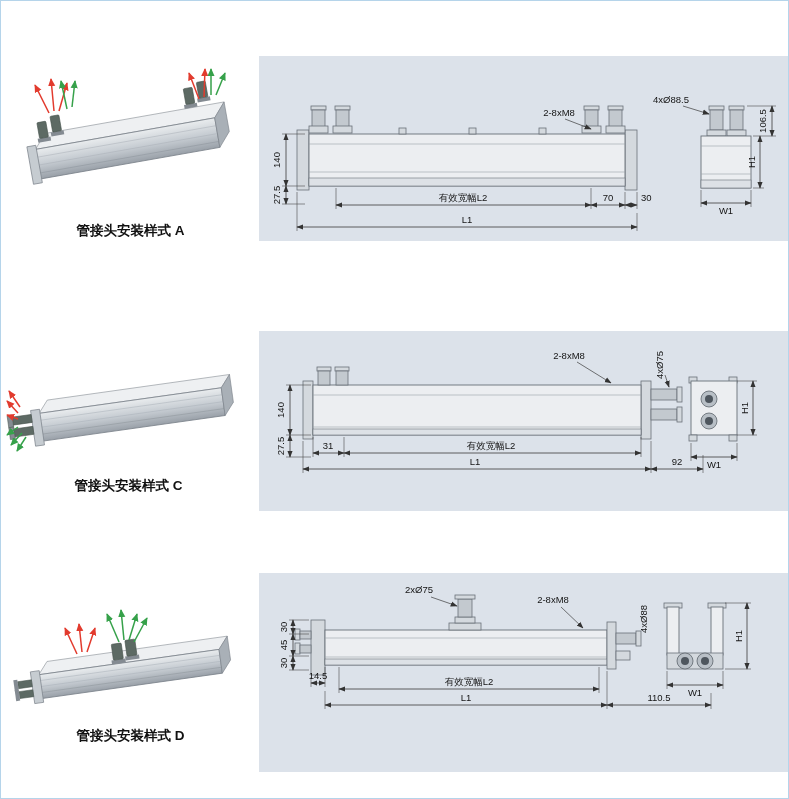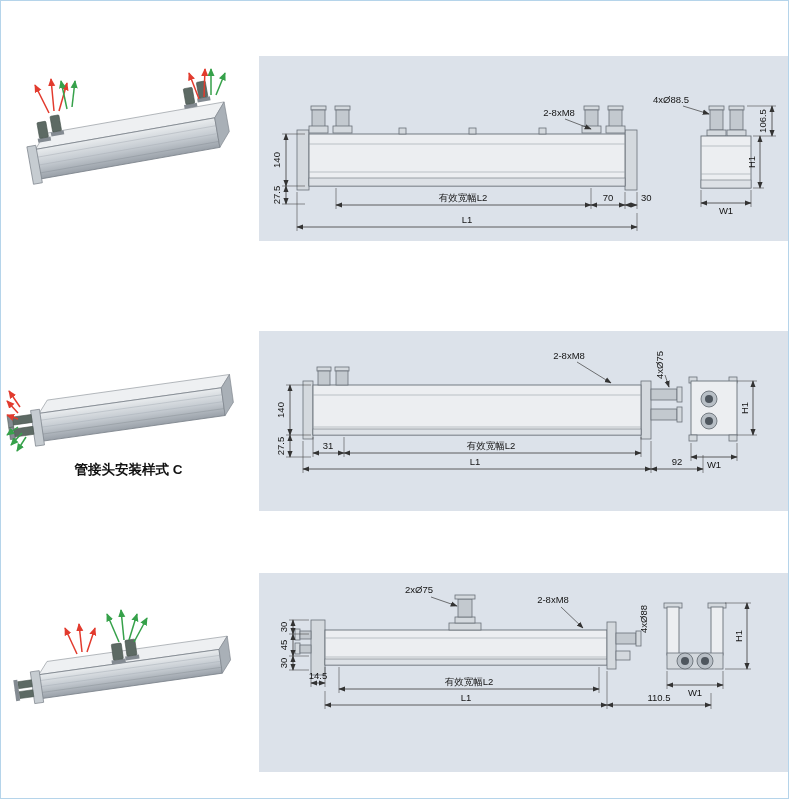--- a/index.html
+++ b/index.html
@@ -73,20 +73,21 @@
         <path d="M191,32 L192,4" marker-end="url(#mr3a)"></path>
       </g>
       <g class="arr g">
         <path d="M54,44 L48,16" marker-end="url(#mg3a)"></path>
         <path d="M59,42 L62,16" marker-end="url(#mg3a)"></path>
         <path d="M198,30 L198,4" marker-end="url(#mg3a)"></path>
         <path d="M203,30 L212,8" marker-end="url(#mg3a)"></path>
       </g>
     </svg>
   </div>
+  <div class="fig-label" style="left:12px;top:221px;width:235px">管接头安装样式 A</div>
 
   <div class="panel" style="left:258px;top:55px;width:531px;height:185px">
     <svg class="dwg" viewBox="0 0 531 185" width="531" height="185">
       <defs>
         <marker id="arA" viewBox="0 0 10 10" refX="9" refY="5" markerWidth="7" markerHeight="7" markerUnits="userSpaceOnUse" orient="auto-start-reverse">
             <path d="M0,1.2 L10,5 L0,8.8 z" fill="#333"></path>
           </marker>
       </defs>
       <g>
         <rect x="38" y="74" width="12" height="60" class="cap"></rect>
@@ -199,21 +200,21 @@
         <path d="M12,80 L1,76" marker-end="url(#mr3c)"></path>
         <path d="M14,68 L3,52" marker-end="url(#mr3c)"></path>
       </g>
       <g class="arr g">
         <path d="M12,88 L1,96" marker-end="url(#mg3c)"></path>
         <path d="M16,94 L5,106" marker-end="url(#mg3c)"></path>
         <path d="M20,98 L11,112" marker-end="url(#mg3c)"></path>
       </g>
     </svg>
   </div>
-  <div class="fig-label" style="left:5px;top:460px;width:245px">管接头安装样式 C</div>
+  <div class="fig-label" style="left:5px;top:476px;width:245px">管接头安装样式 C</div>
 
   <div class="panel" style="left:258px;top:330px;width:531px;height:180px">
     <svg class="dwg" viewBox="0 0 531 180" width="531" height="180">
       <defs>
         <marker id="arC" viewBox="0 0 10 10" refX="9" refY="5" markerWidth="7" markerHeight="7" markerUnits="userSpaceOnUse" orient="auto-start-reverse">
             <path d="M0,1.2 L10,5 L0,8.8 z" fill="#333"></path>
           </marker>
       </defs>
       <g>
         <rect x="44" y="50" width="10" height="58" class="cap"></rect>
@@ -320,20 +321,21 @@
         <path d="M74,54 L82,30" marker-end="url(#mr3d)"></path>
       </g>
       <g class="arr g">
         <path d="M106,44 L94,16" marker-end="url(#mg3d)"></path>
         <path d="M111,42 L108,12" marker-end="url(#mg3d)"></path>
         <path d="M116,42 L124,16" marker-end="url(#mg3d)"></path>
         <path d="M121,44 L134,20" marker-end="url(#mg3d)"></path>
       </g>
     </svg>
   </div>
+  <div class="fig-label" style="left:12px;top:726px;width:235px">管接头安装样式 D</div>
 
   <div class="panel" style="left:258px;top:572px;width:531px;height:199px">
     <svg class="dwg" viewBox="0 0 531 172" width="531" height="172">
       <defs>
         <marker id="arD" viewBox="0 0 10 10" refX="9" refY="5" markerWidth="7" markerHeight="7" markerUnits="userSpaceOnUse" orient="auto-start-reverse">
             <path d="M0,1.2 L10,5 L0,8.8 z" fill="#333"></path>
           </marker>
       </defs>
       <g>
         <rect x="52" y="47" width="14" height="55" class="cap"></rect>

